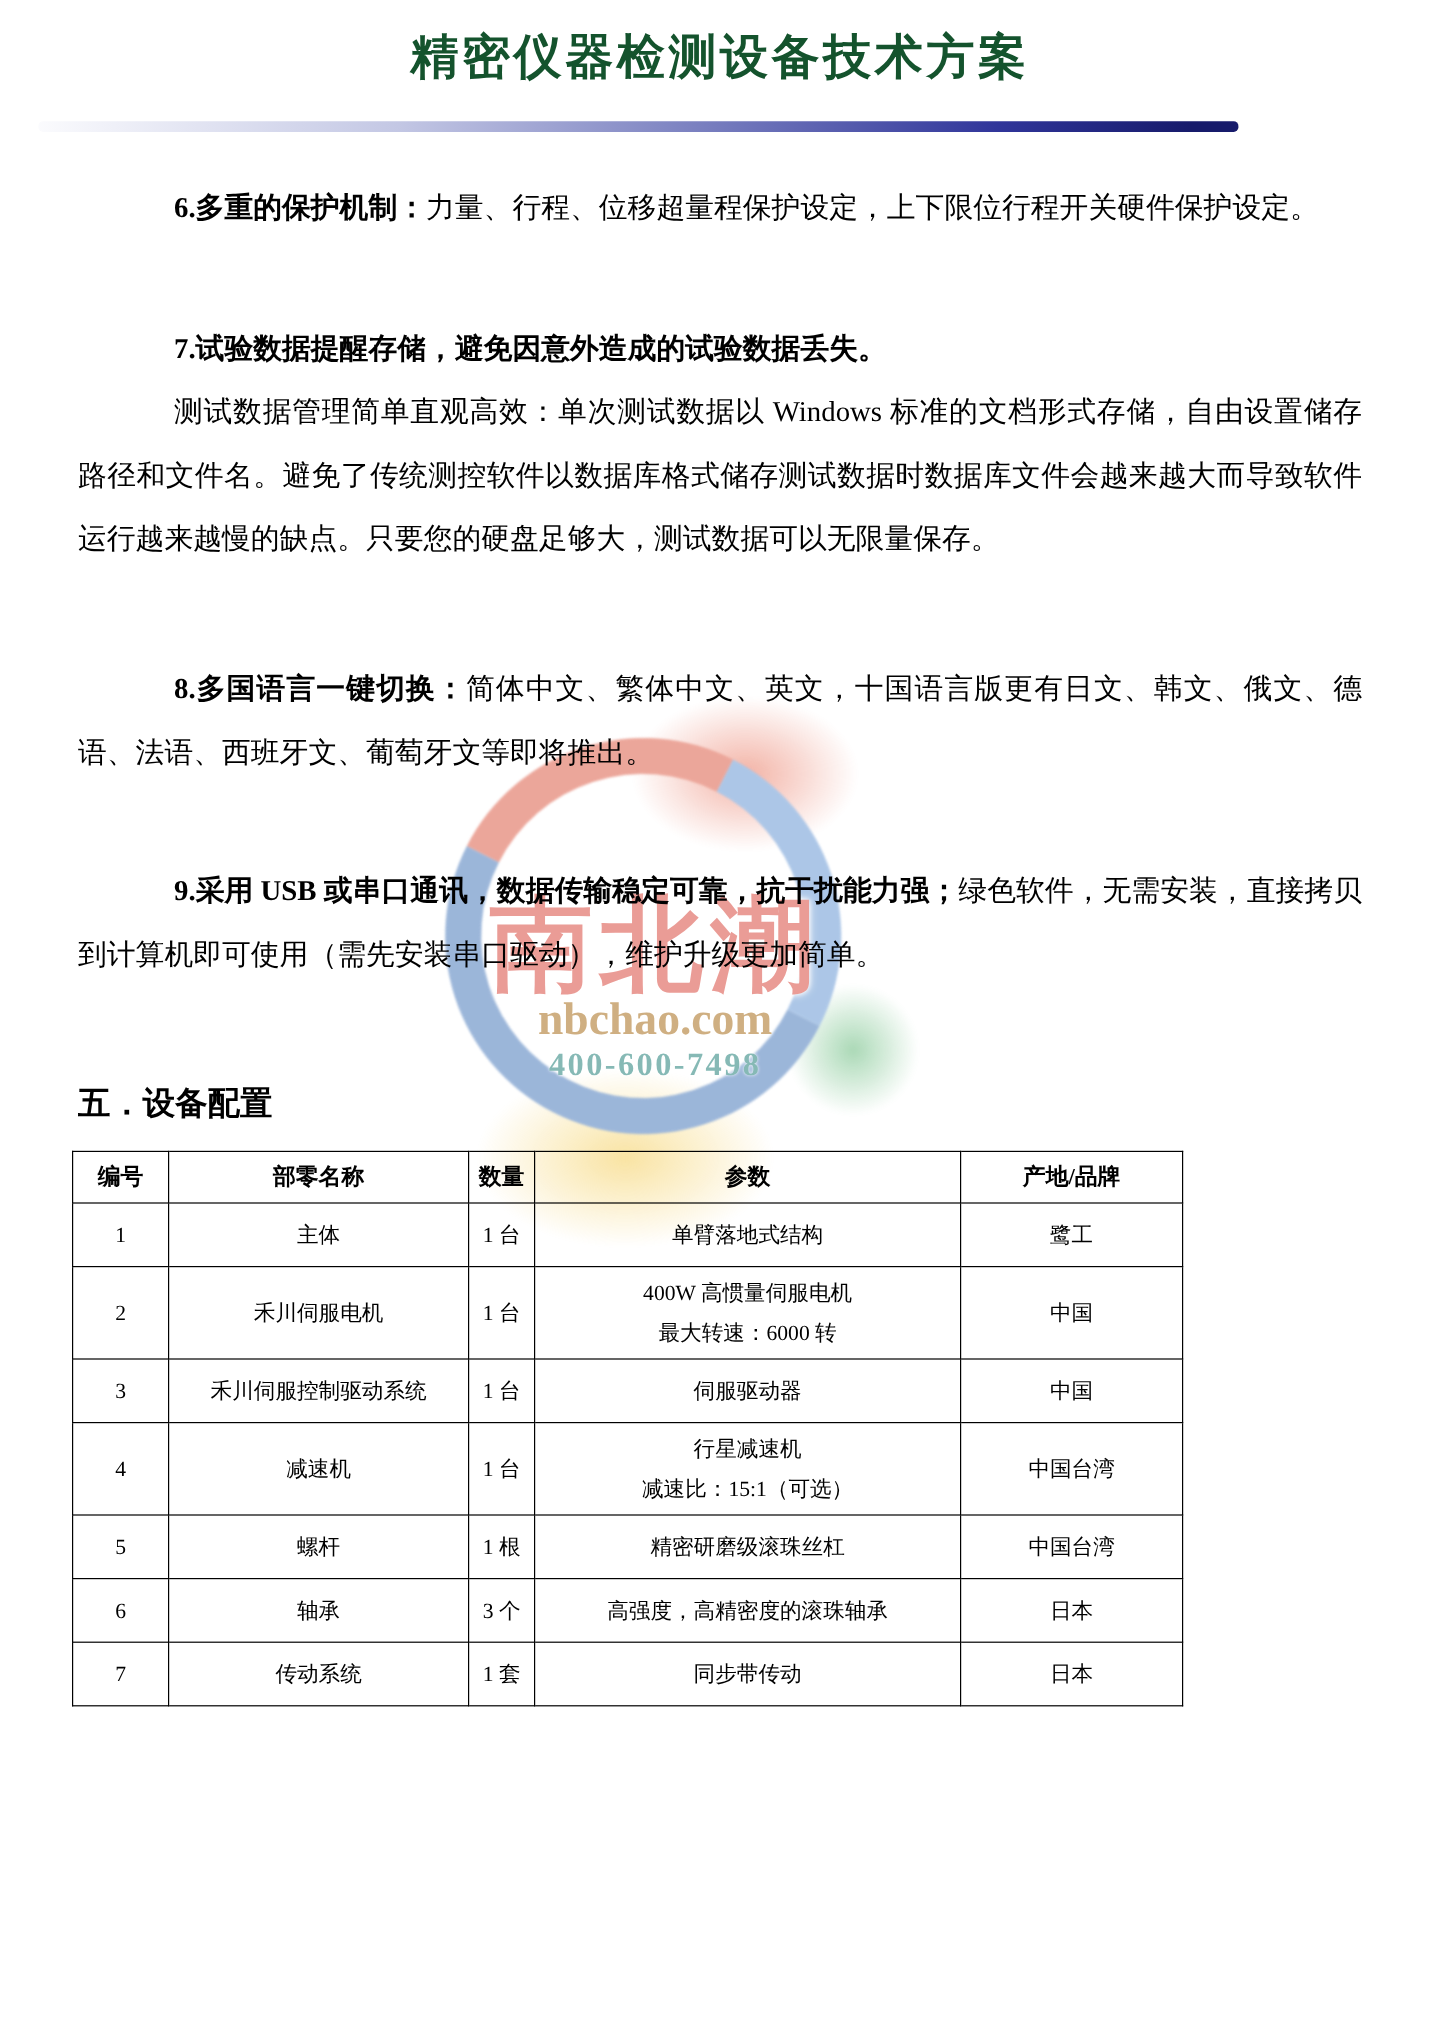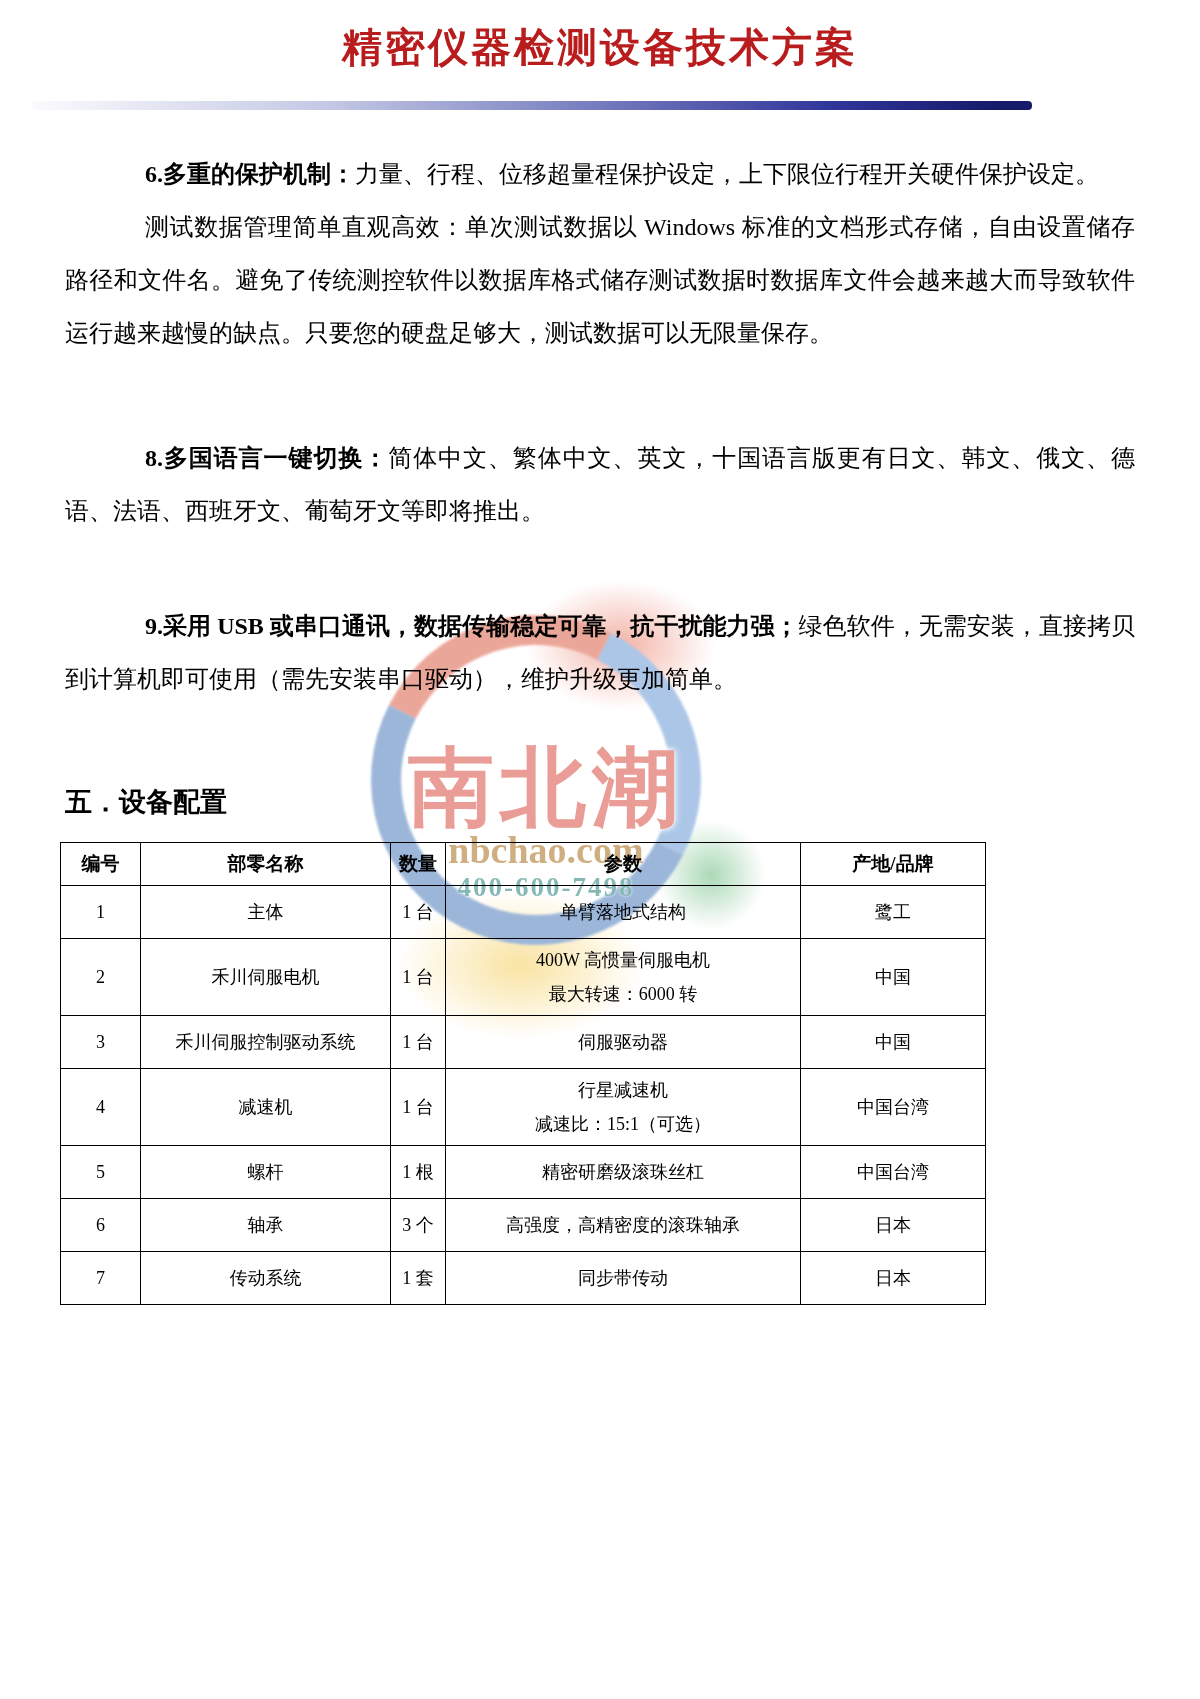--- a/index.html
+++ b/index.html
@@ -12,21 +12,21 @@
     overflow:hidden;
     color:#000;
     font-family:"Liberation Serif","DejaVu Serif",serif;
   }
   .title {
     padding-top:20px;
     text-align:center;
     font-size:40px;
     font-weight:bold;
     letter-spacing:3px;
-    color:#b91c1c;
+    color:#14532d;
   }
   .rule {
     margin:26px 0 0 32px;
     width:1000px; height:9px;
     border-radius:4px;
     background:linear-gradient(to right,
       rgba(226,228,244,0.15) 0%,
       #c3c7e4 30%,
       #7a80c0 55%,
       #30359a 80%,
@@ -134,20 +134,21 @@
     <div class="wm-ring"></div>
     <div class="wm-name">南北潮</div>
     <div class="wm-domain">nbchao.com</div>
     <div class="wm-phone">400-600-7498</div>
   </div>
 
   <div class="content">
 
     <p class="para p6"><b>6.多重的保护机制：</b><span>力量、行程、位移超量程保护设定，上下限位行程开关硬件保护设定。</span></p>
 
+    <p class="para p7h"><b>7.试验数据提醒存储，避免因意外造成的试验数据丢失。</b><span></span></p>
 
     <p class="para p7b"><span>测试数据管理简单直观高效：单次测试数据以 Windows 标准的文档形式存储，自由设置储存路径和文件名。避免了传统测控软件以数据库格式储存测试数据时数据库文件会越来越大而导致软件运行越来越慢的缺点。只要您的硬盘足够大，测试数据可以无限量保存。</span></p>
 
     <p class="para p8"><b>8.多国语言一键切换：</b><span>简体中文、繁体中文、英文，十国语言版更有日文、韩文、俄文、德语、法语、西班牙文、葡萄牙文等即将推出。</span></p>
 
     <p class="para p9"><b>9.采用 USB 或串口通讯，数据传输稳定可靠，抗干扰能力强；</b><span>绿色软件，无需安装，直接拷贝到计算机即可使用（需先安装串口驱动），维护升级更加简单。</span></p>
 
     <h2 class="section-heading">五．设备配置</h2>
 
     <table class="config-table">

